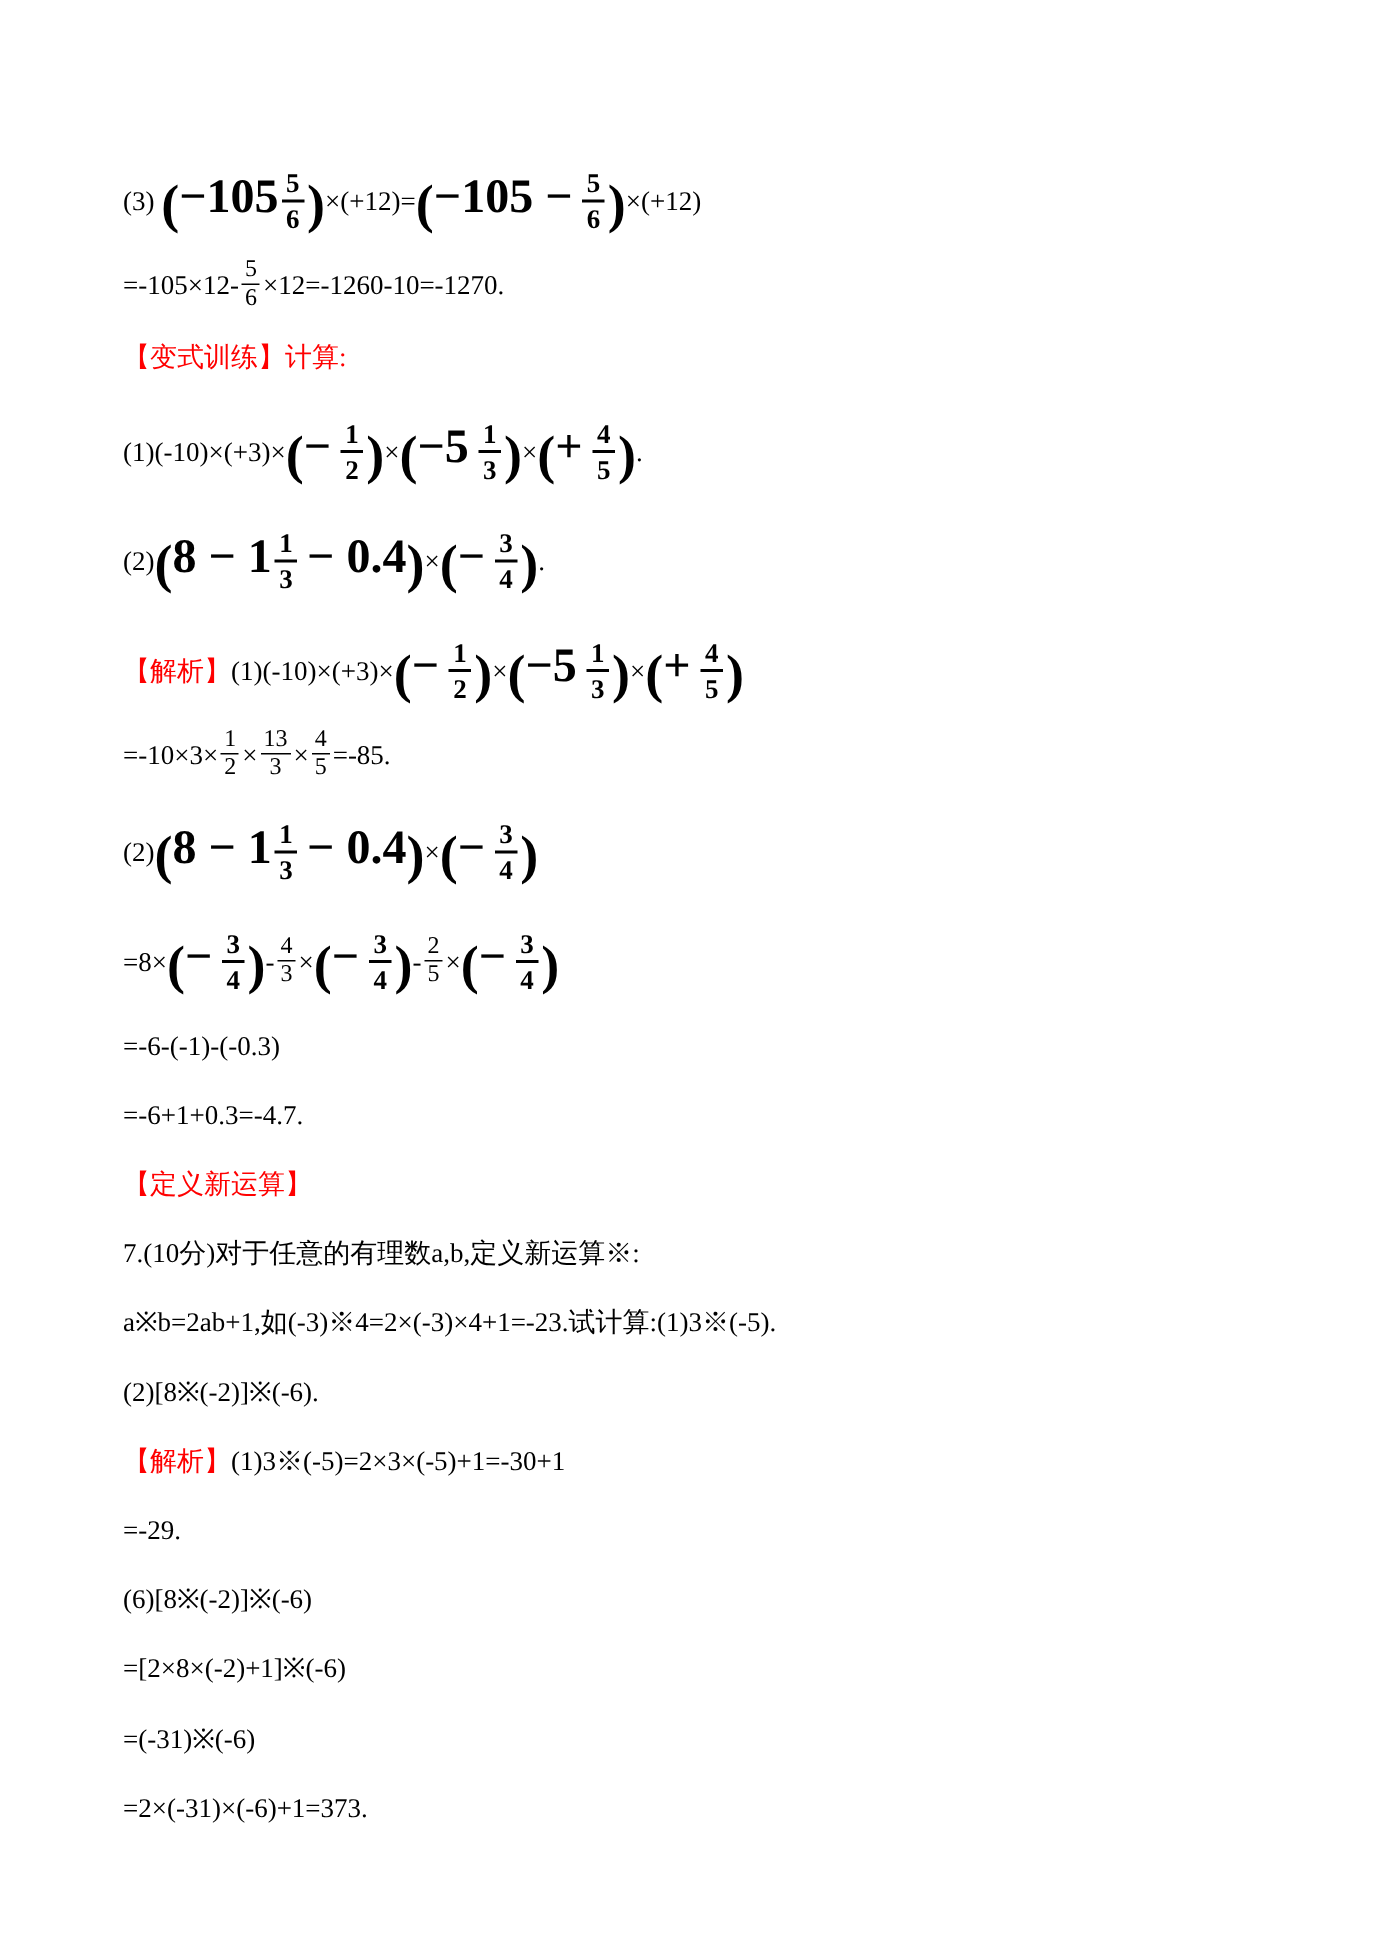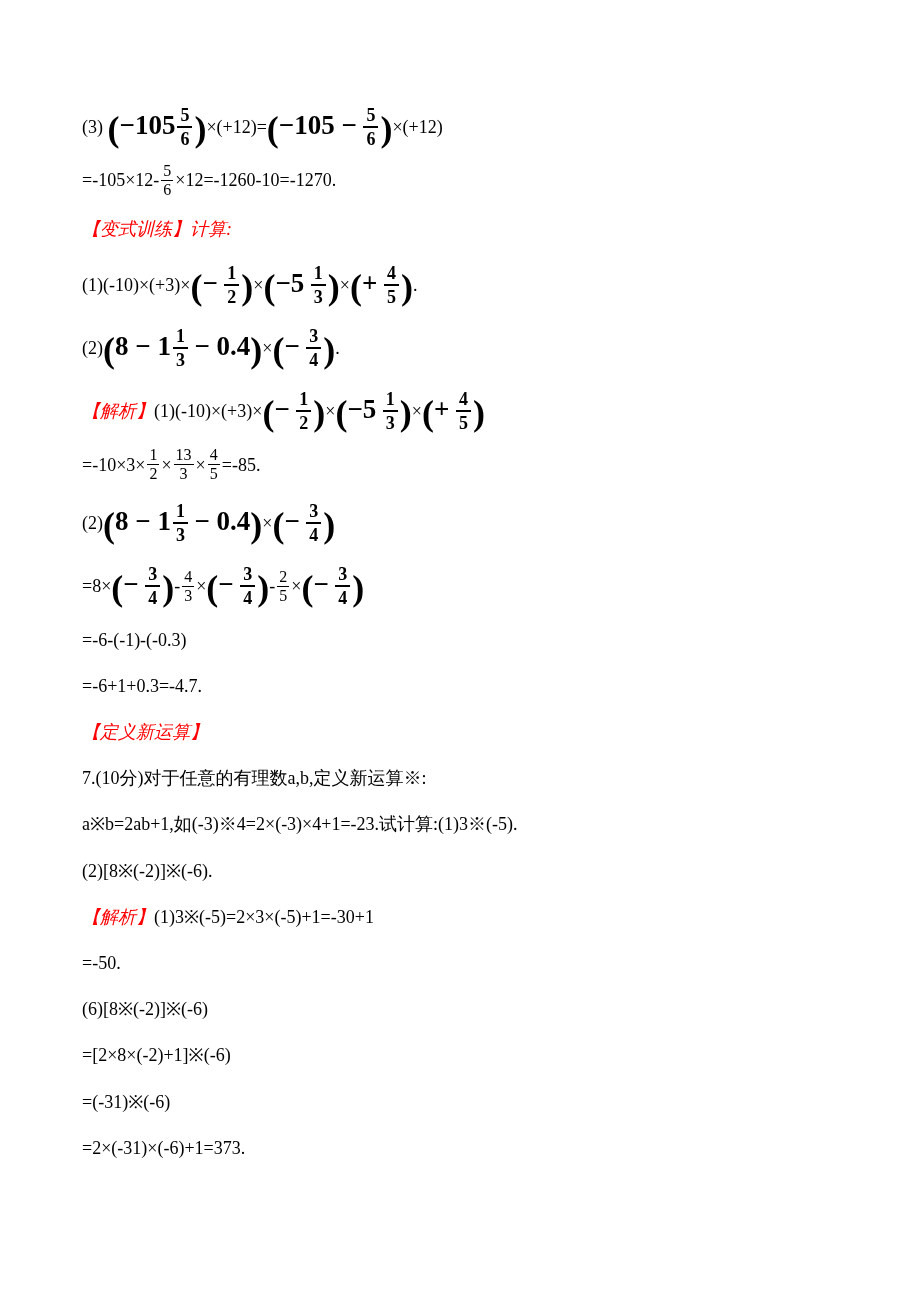--- a/index.html
+++ b/index.html
@@ -12,33 +12,33 @@
       font-family: "SimSun", "宋体", serif;
       font-size: 18px;
       color: #000000;
       padding: 100px 80px 80px 82px;
     }
     .line {
       margin: 0 0 12px 0;
       line-height: 1.9;
       white-space: nowrap;
     }
-    .red { color: #ff0000; font-style: italic; }
+    .red { color: #ff0000; }
     .sm { font-size: 18px; }
     .big-paren {
       font-size: 36px;
       font-family: "Times New Roman", serif;
       vertical-align: -8px;
       line-height: 0;
       font-weight: bold;
     }
     .bold-math {
       font-family: "Times New Roman", serif;
       font-weight: bold;
-      font-size: 27px;
+      font-size: 32px;
       vertical-align: -1px;
     }
     .bfrac {
       display: inline-block;
       vertical-align: middle;
       text-align: center;
       line-height: 1;
       font-size: 18px;
       font-family: "Times New Roman", serif;
       font-weight: bold;
@@ -119,17 +119,17 @@
 <p class="line red">【定义新运算】</p>
 
 <p class="line">7.(10分)对于任意的有理数a,b,定义新运算※:</p>
 <p class="line">a※b=2ab+1,如(-3)※4=2×(-3)×4+1=-23.试计算:(1)3※(-5).</p>
 <p class="line">(2)[8※(-2)]※(-6).</p>
 
 <p class="line">
   <span class="red">【解析】</span><span>(1)3※(-5)=2×3×(-5)+1=-30+1</span>
 </p>
 
-<p class="line">=-50.</p>
+<p class="line">=-29.</p>
 <p class="line">(6)[8※(-2)]※(-6)</p>
 <p class="line">=[2×8×(-2)+1]※(-6)</p>
 <p class="line">=(-31)※(-6)</p>
 <p class="line">=2×(-31)×(-6)+1=373.</p>
 
 </body></html>

